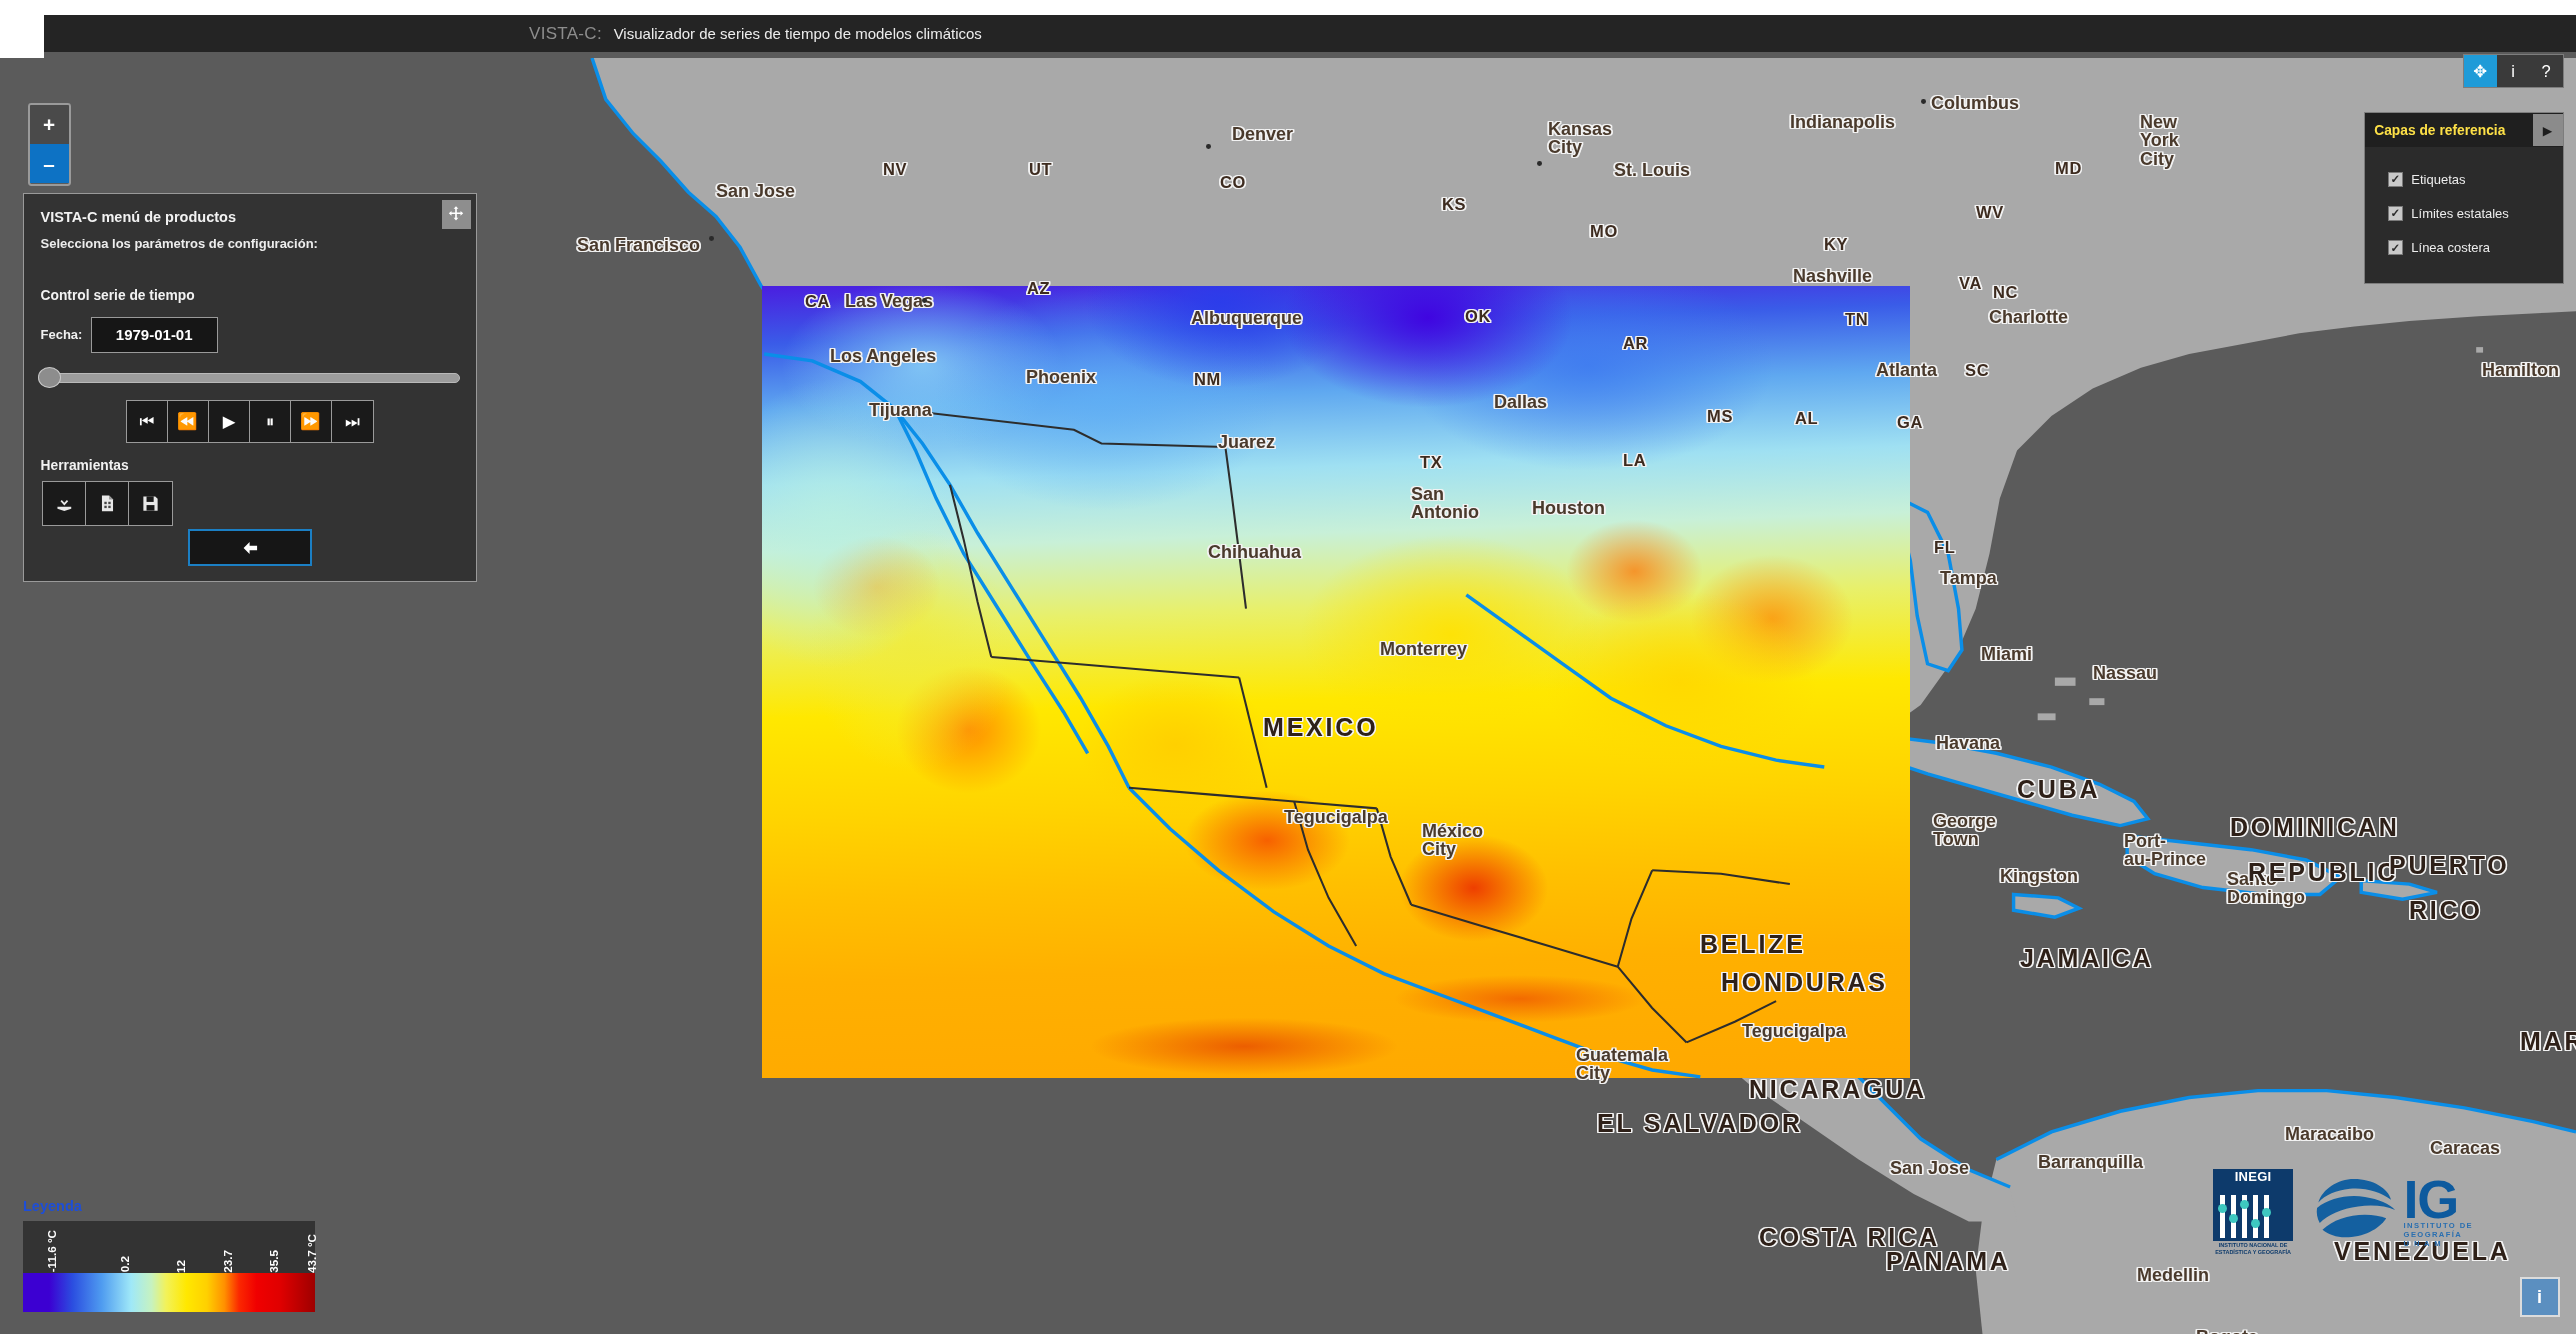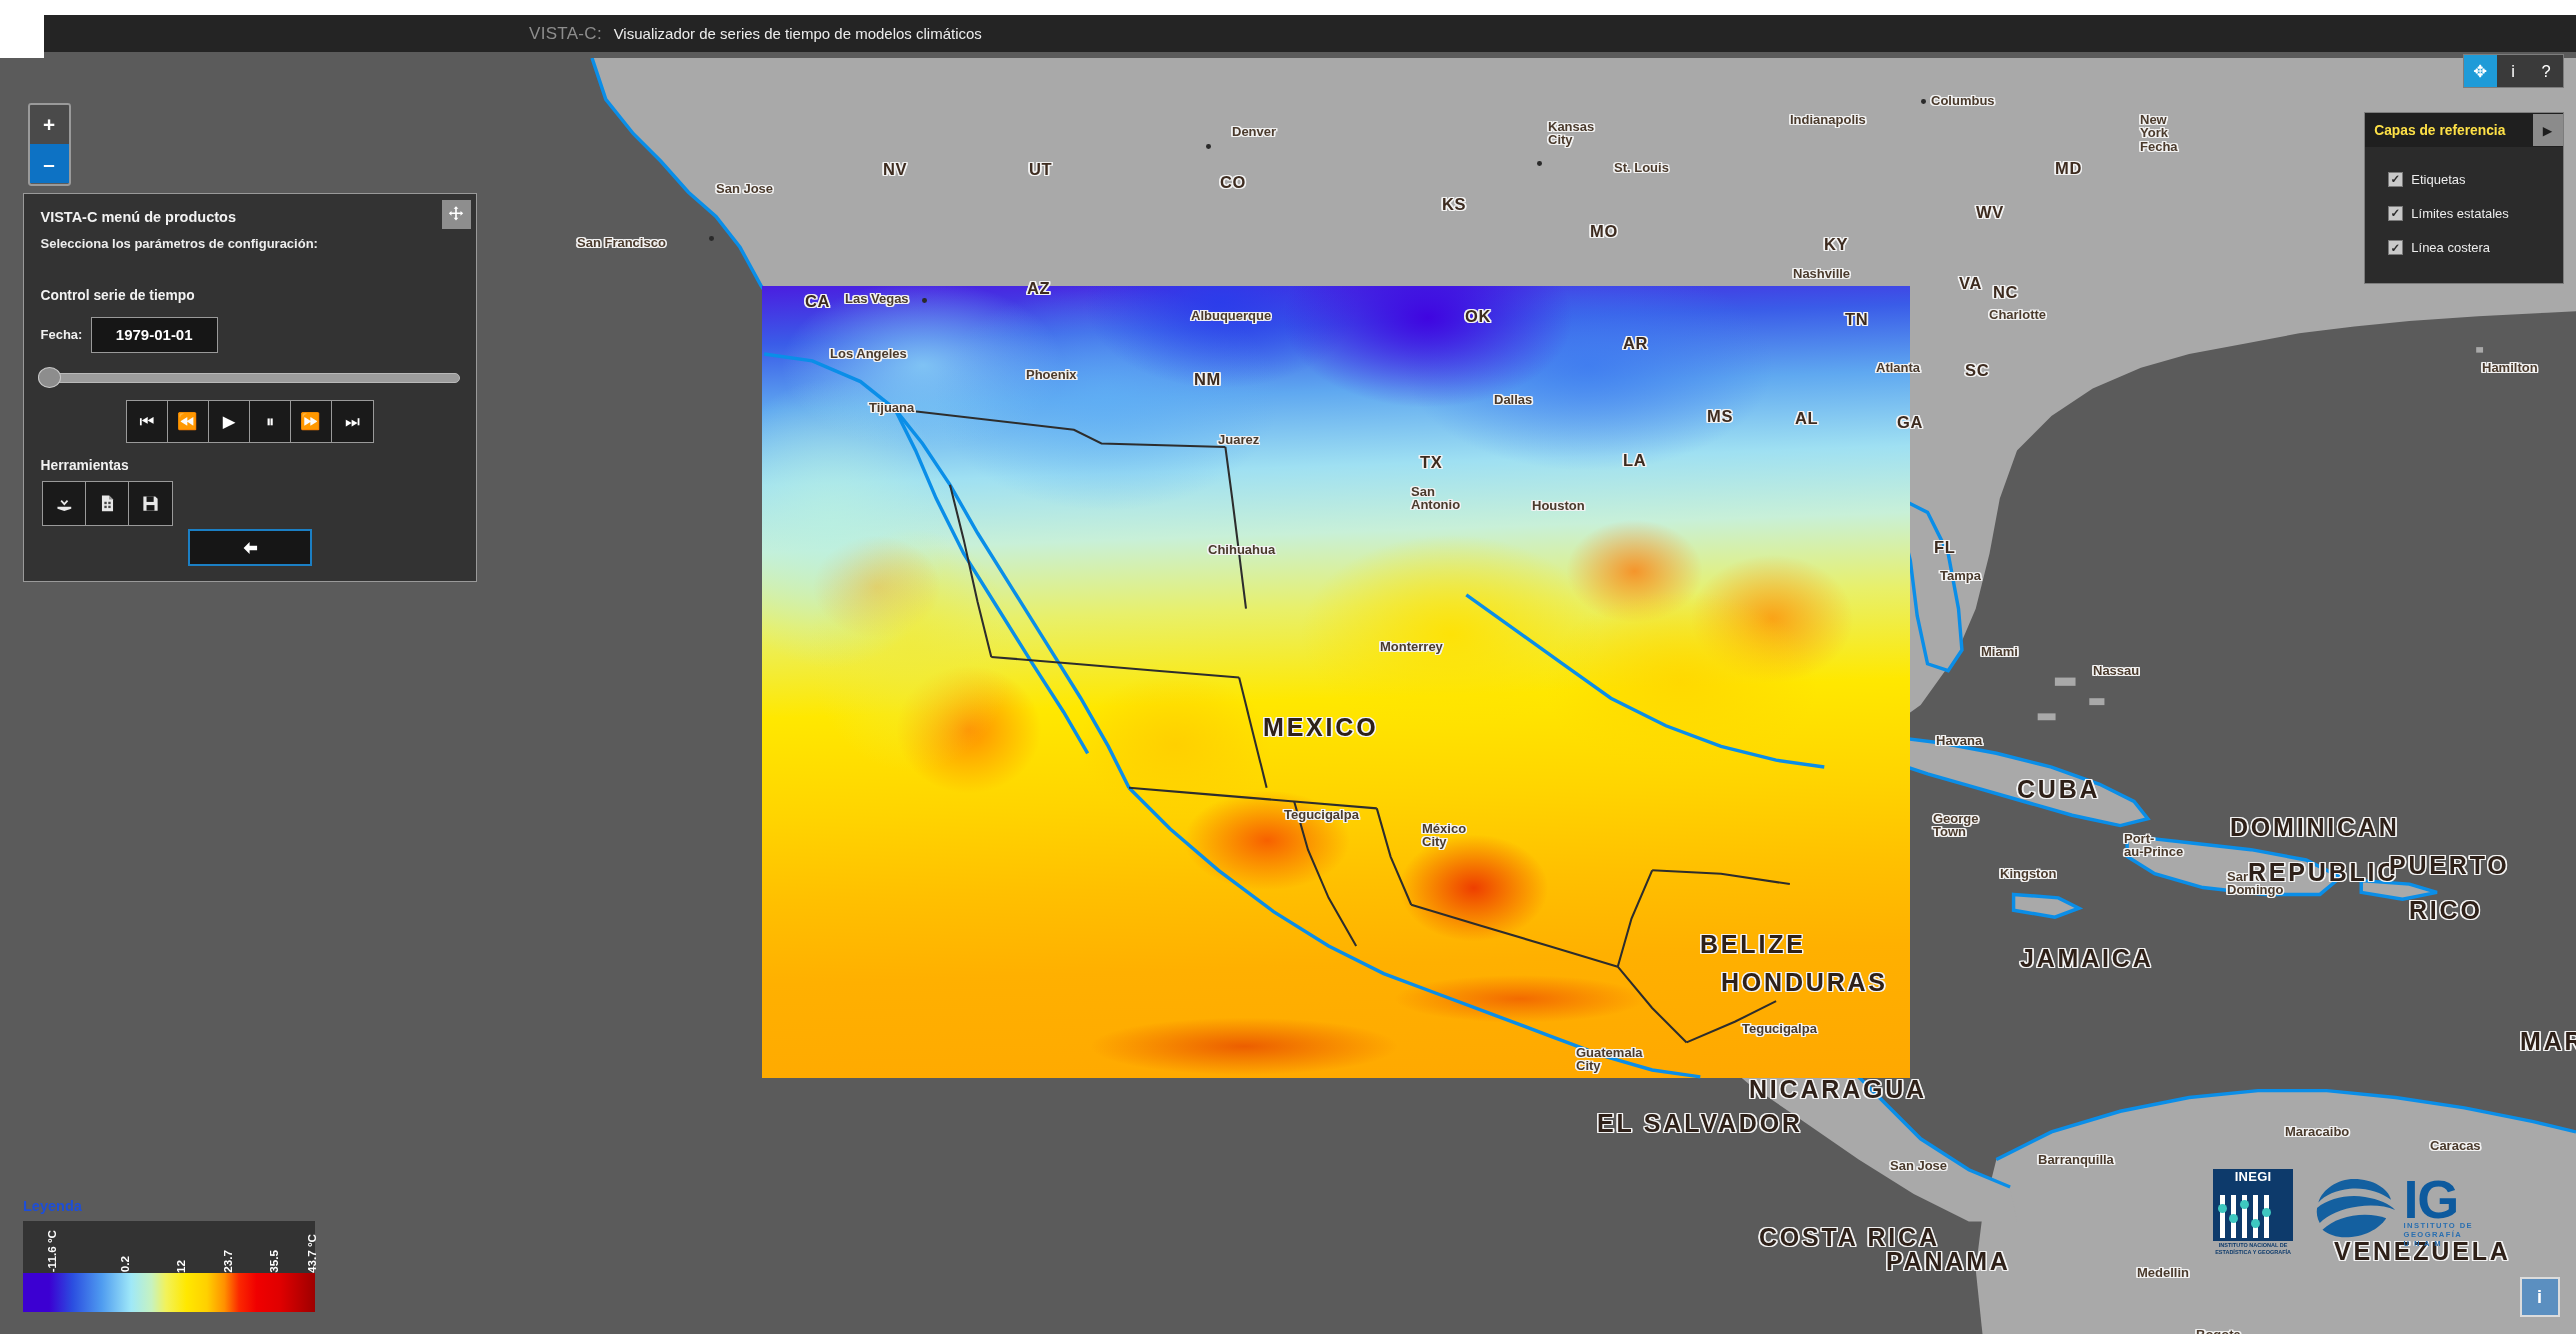--- a/index.html
+++ b/index.html
@@ -222,21 +222,21 @@
   .mlabel {
     position:absolute; white-space:pre; font-weight:bold;
     color:#3d2b1f;
     text-shadow:
       -1.4px -1.4px 0 #f2f2f2, 1.4px -1.4px 0 #f2f2f2,
       -1.4px  1.4px 0 #f2f2f2, 1.4px  1.4px 0 #f2f2f2,
        0px -1.4px 0 #f2f2f2, 0px  1.4px 0 #f2f2f2,
       -1.4px  0px 0 #f2f2f2, 1.4px  0px 0 #f2f2f2;
     line-height:1.02; pointer-events:none;
   }
-  .mlabel.city    { font-size:13px; color:#4a3a2c; }
+  .mlabel.city    { font-size:18px; color:#4a3a2c; }
   .mlabel.state   { font-size:16.5px; color:#3d2b1f; letter-spacing:0.7px; }
   .mlabel.country { font-size:25px; color:#2e2018; letter-spacing:2.8px; }
   .citydot { position:absolute; width:4.8px; height:4.8px; background:#2a2a2a; border-radius:50%; }
 </style>
 </head>
 <body>
 
 <div id="app">
 
   <div class="map">
@@ -367,21 +367,21 @@
         <span class="citydot" style="left: 1206px; top: 86px;"></span>
         <div class="mlabel city" style="left: 1548px; top: 62px;">Kansas
 City</div>
         <span class="citydot" style="left: 1537px; top: 103px;"></span>
         <div class="mlabel city" style="left: 1614px; top: 103px;">St. Louis</div>
         <div class="mlabel city" style="left: 1790px; top: 55px;">Indianapolis</div>
         <div class="mlabel city" style="left: 1931px; top: 36px;">Columbus</div>
         <span class="citydot" style="left: 1921px; top: 41px;"></span>
         <div class="mlabel city" style="left: 2140px; top: 55px;">New
 York
-Fecha</div>
+City</div>
         <div class="mlabel city" style="left: 845px; top: 234px;">Las Vegas</div>
         <span class="citydot" style="left: 922px; top: 240px;"></span>
         <div class="mlabel city" style="left: 830px; top: 289px;">Los Angeles</div>
         <div class="mlabel city" style="left: 869px; top: 343px;">Tijuana</div>
         <div class="mlabel city" style="left: 1026px; top: 310px;">Phoenix</div>
         <div class="mlabel city" style="left: 1191px; top: 251px;">Albuquerque</div>
         <div class="mlabel city" style="left: 1218px; top: 375px;">Juarez</div>
         <div class="mlabel city" style="left: 1793px; top: 209px;">Nashville</div>
         <div class="mlabel city" style="left: 1989px; top: 250px;">Charlotte</div>
         <div class="mlabel city" style="left: 1876px; top: 303px;">Atlanta</div>

